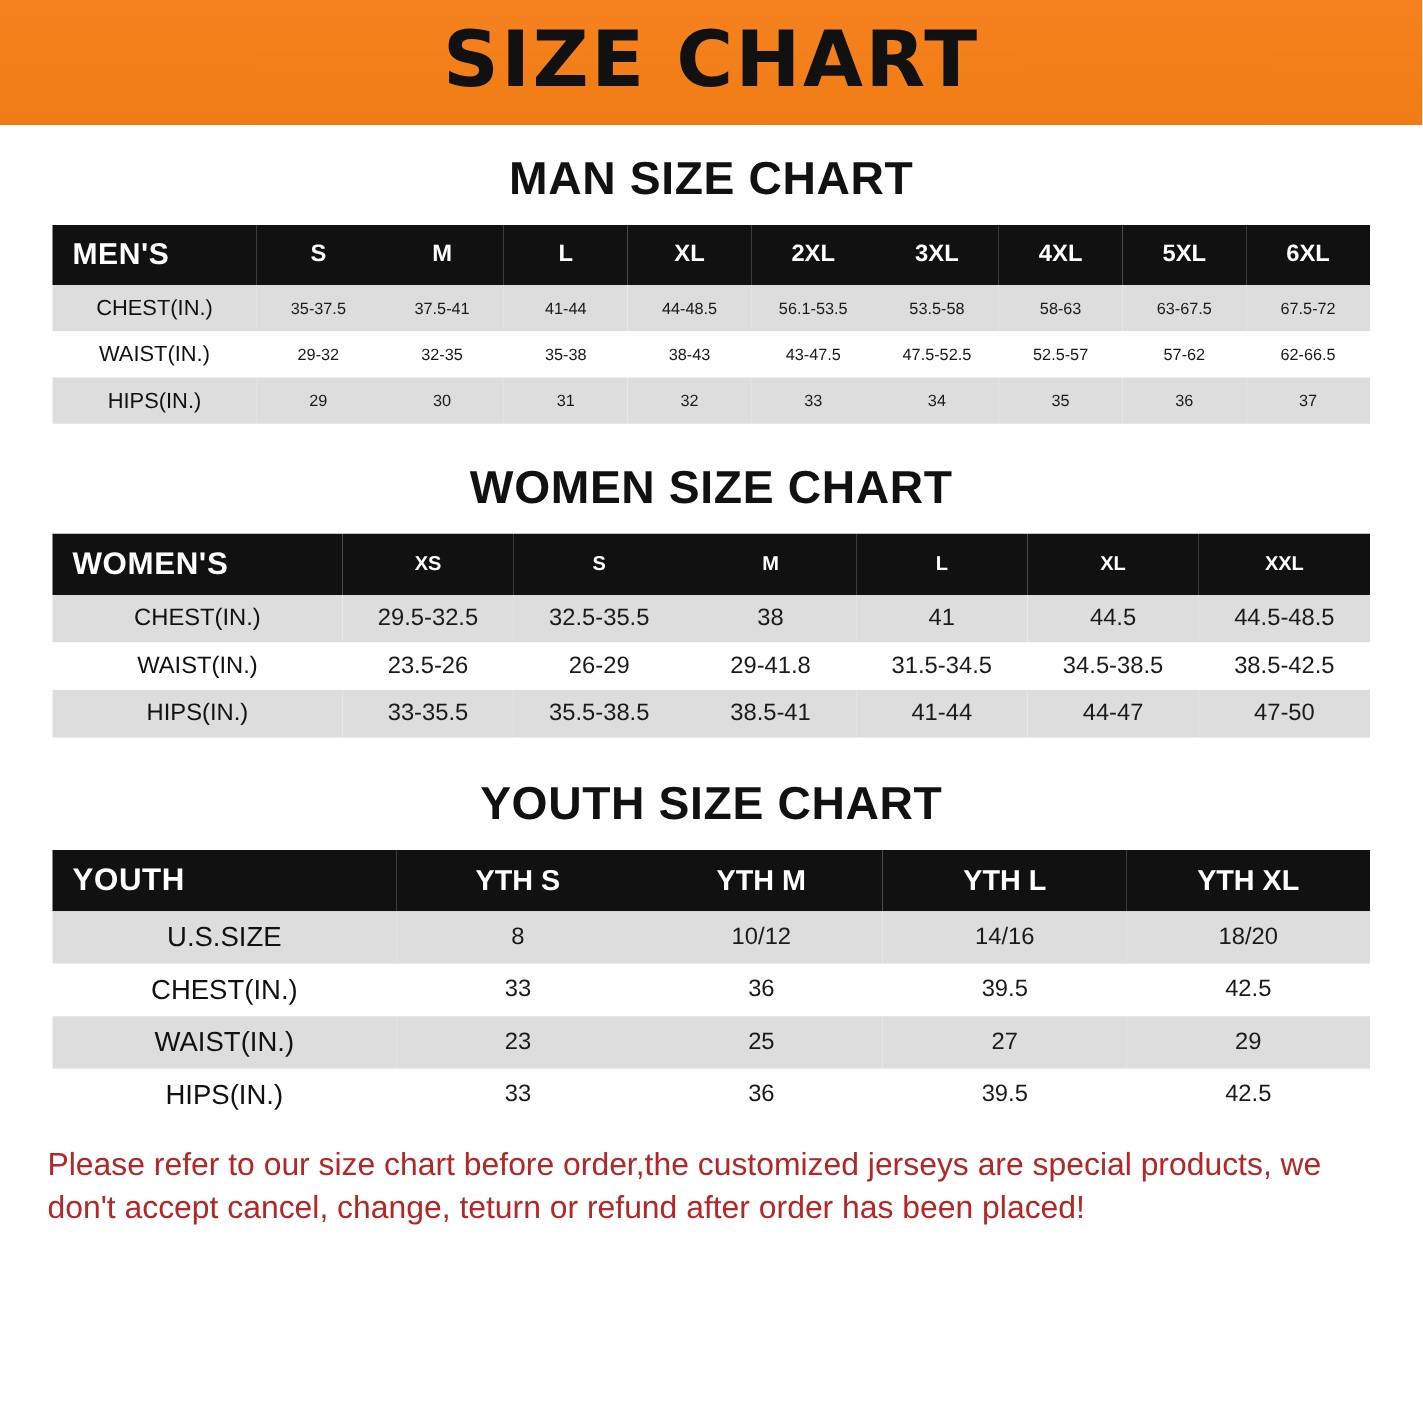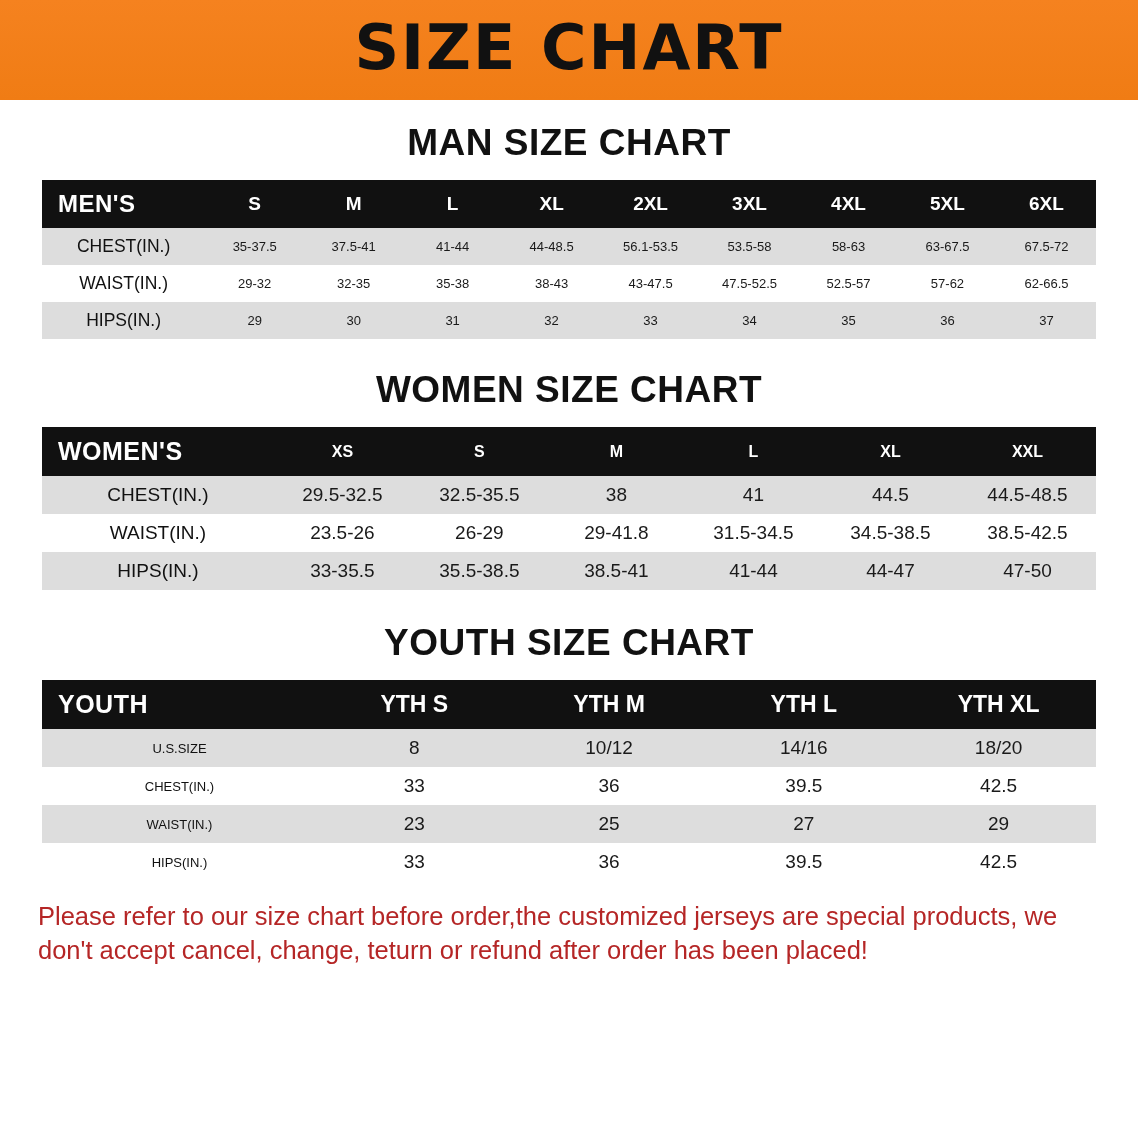--- a/index.html
+++ b/index.html
@@ -103,21 +103,21 @@
   
   #women-table thead th { font-size: 16px; }
   #women-table thead th.rowlabel { font-size: 25px; }
   #women-table tbody td { font-size: 19px; }
   #women-table tbody td.rowlabel { font-size: 19px; }
 
   
   #youth-table thead th { font-size: 23px; }
   #youth-table thead th.rowlabel { font-size: 25px; }
   #youth-table tbody td { font-size: 19px; }
-  #youth-table tbody td.rowlabel { font-size: 13px; }
+  #youth-table tbody td.rowlabel { font-size: 22px; }
 
   .note {
     margin: 18px 38px 0 38px;
     font-family: "Liberation Sans", sans-serif;
     font-size: 25.5px;
     line-height: 1.35;
     color: #b52626;
     text-align: left;
   }
 </style>

